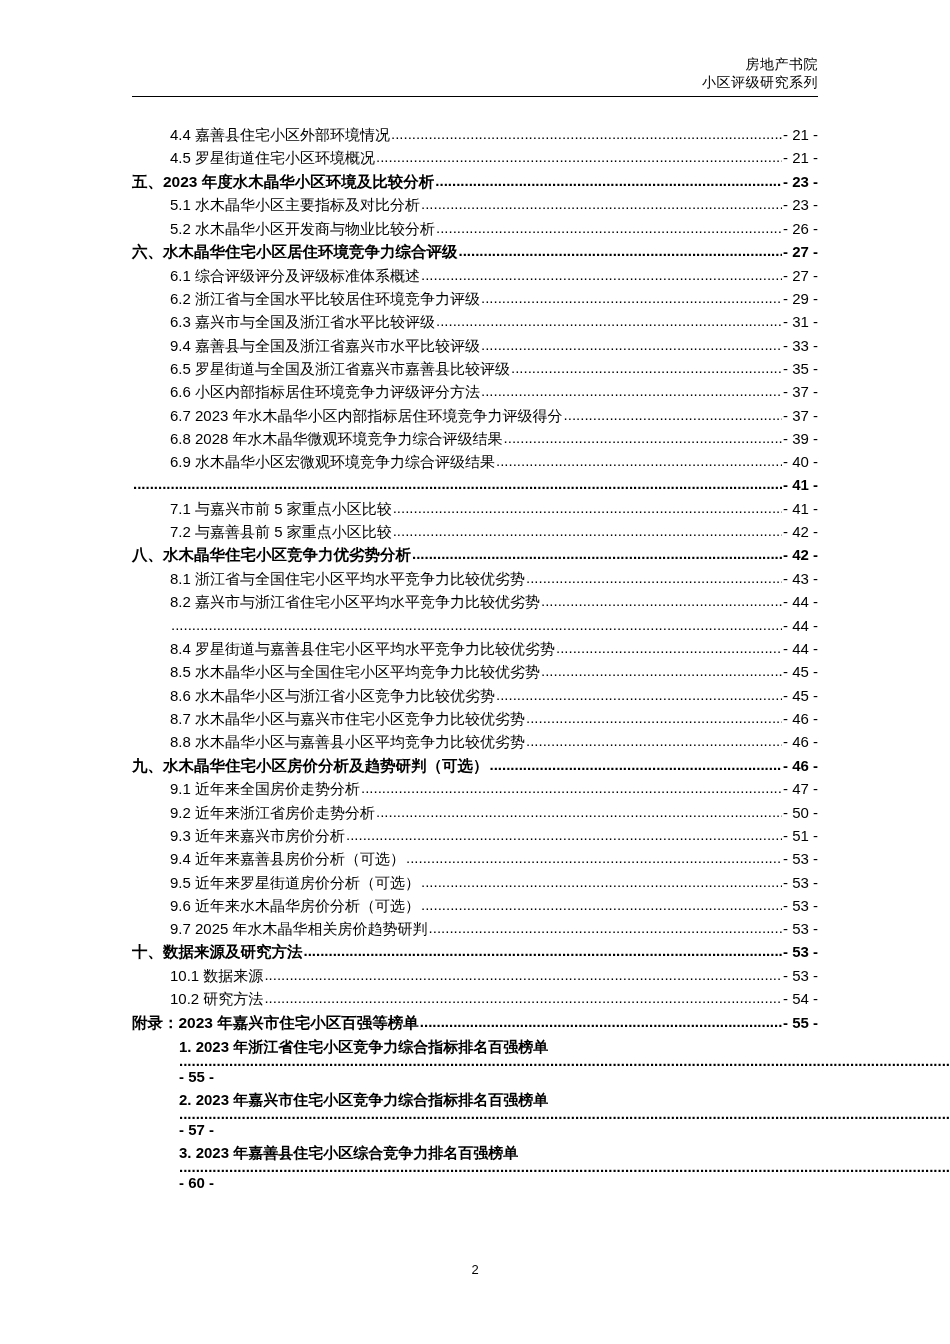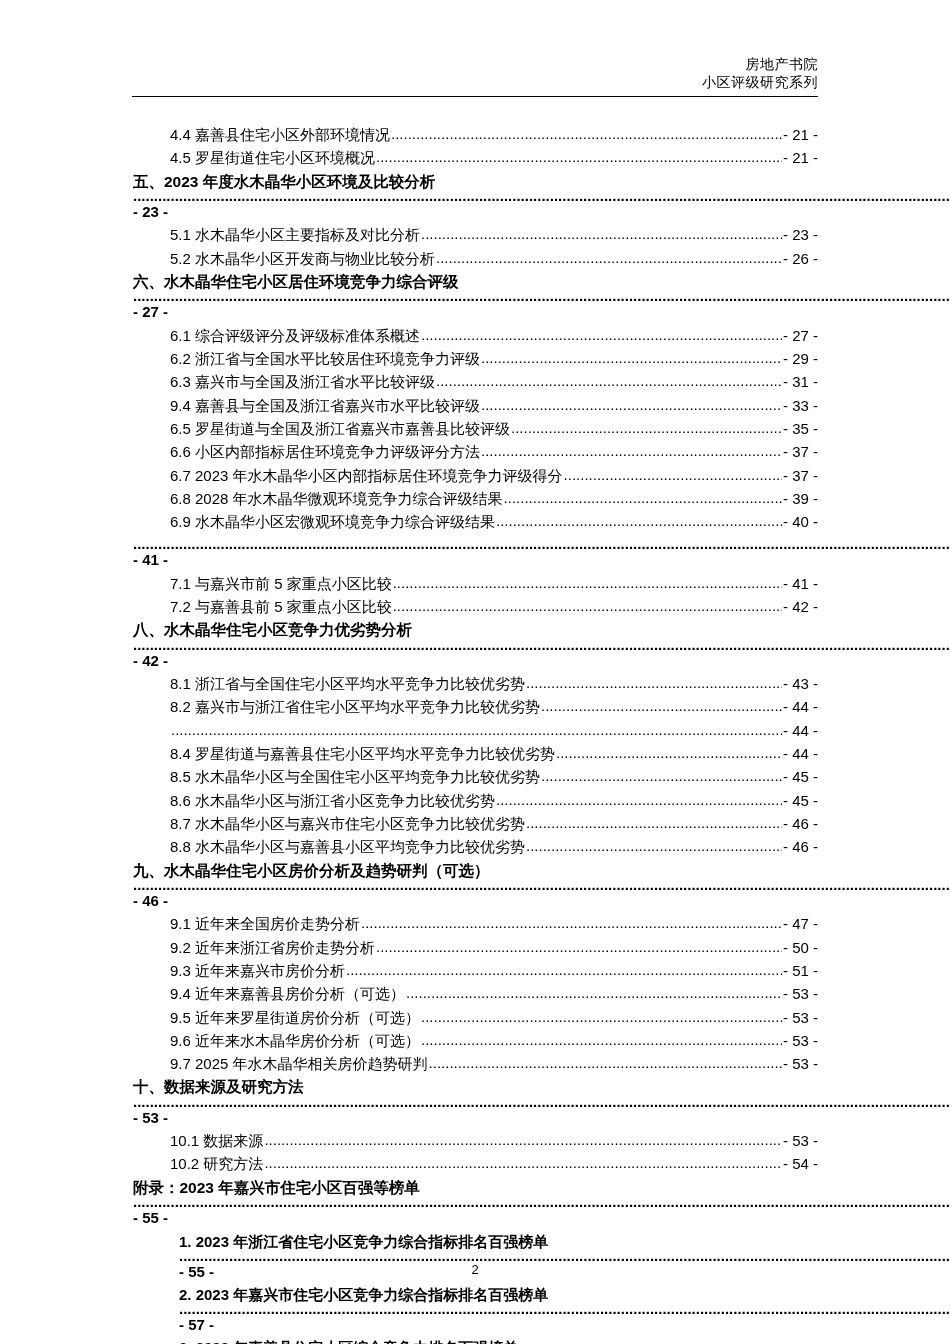--- a/index.html
+++ b/index.html
@@ -45,21 +45,20 @@
     display: flex;
     align-items: baseline;
     font-size: 15px;
     line-height: 1.0;
     margin-bottom: 8.3px;
     white-space: nowrap;
   }
   .toc-row.lvl1 {
     font-weight: bold;
     font-size: 15.5px;
-    flex-direction: column;
   }
   .toc-row.lvl2 {
     padding-left: 38px;
   }
   .toc-row.appendix-sub {
     padding-left: 46px;
     font-weight: bold;
     flex-direction: column;
   }
   .toc-text {

